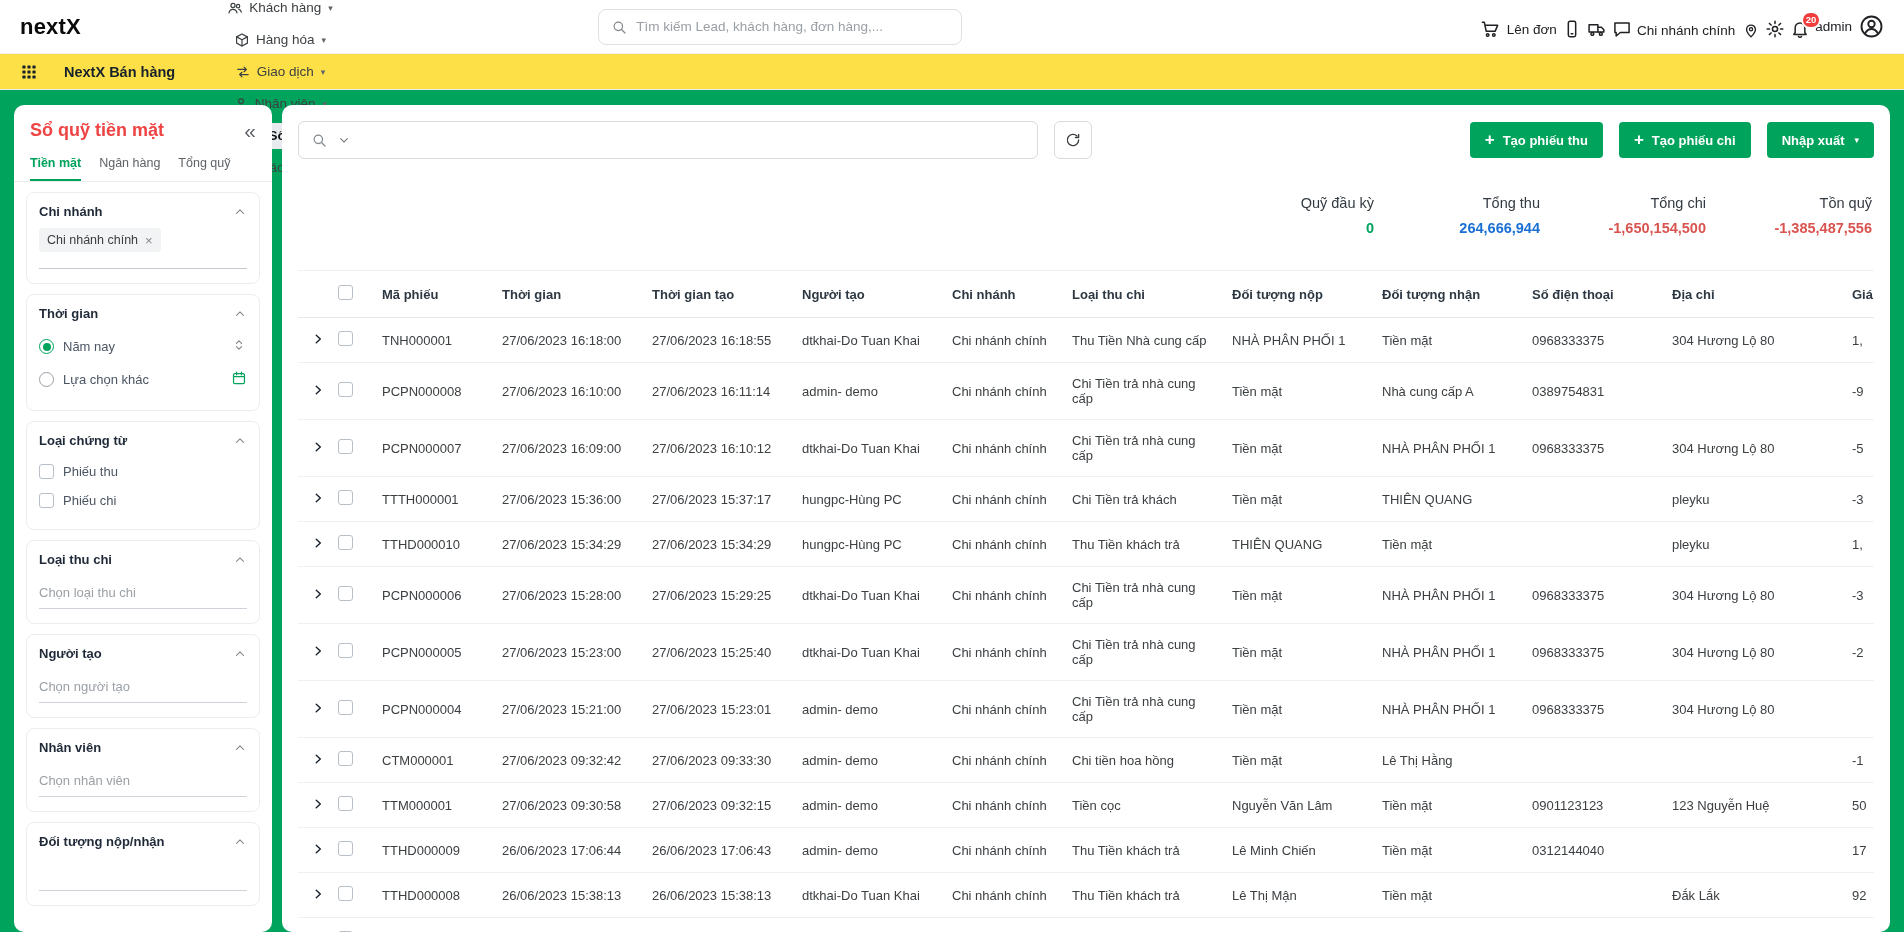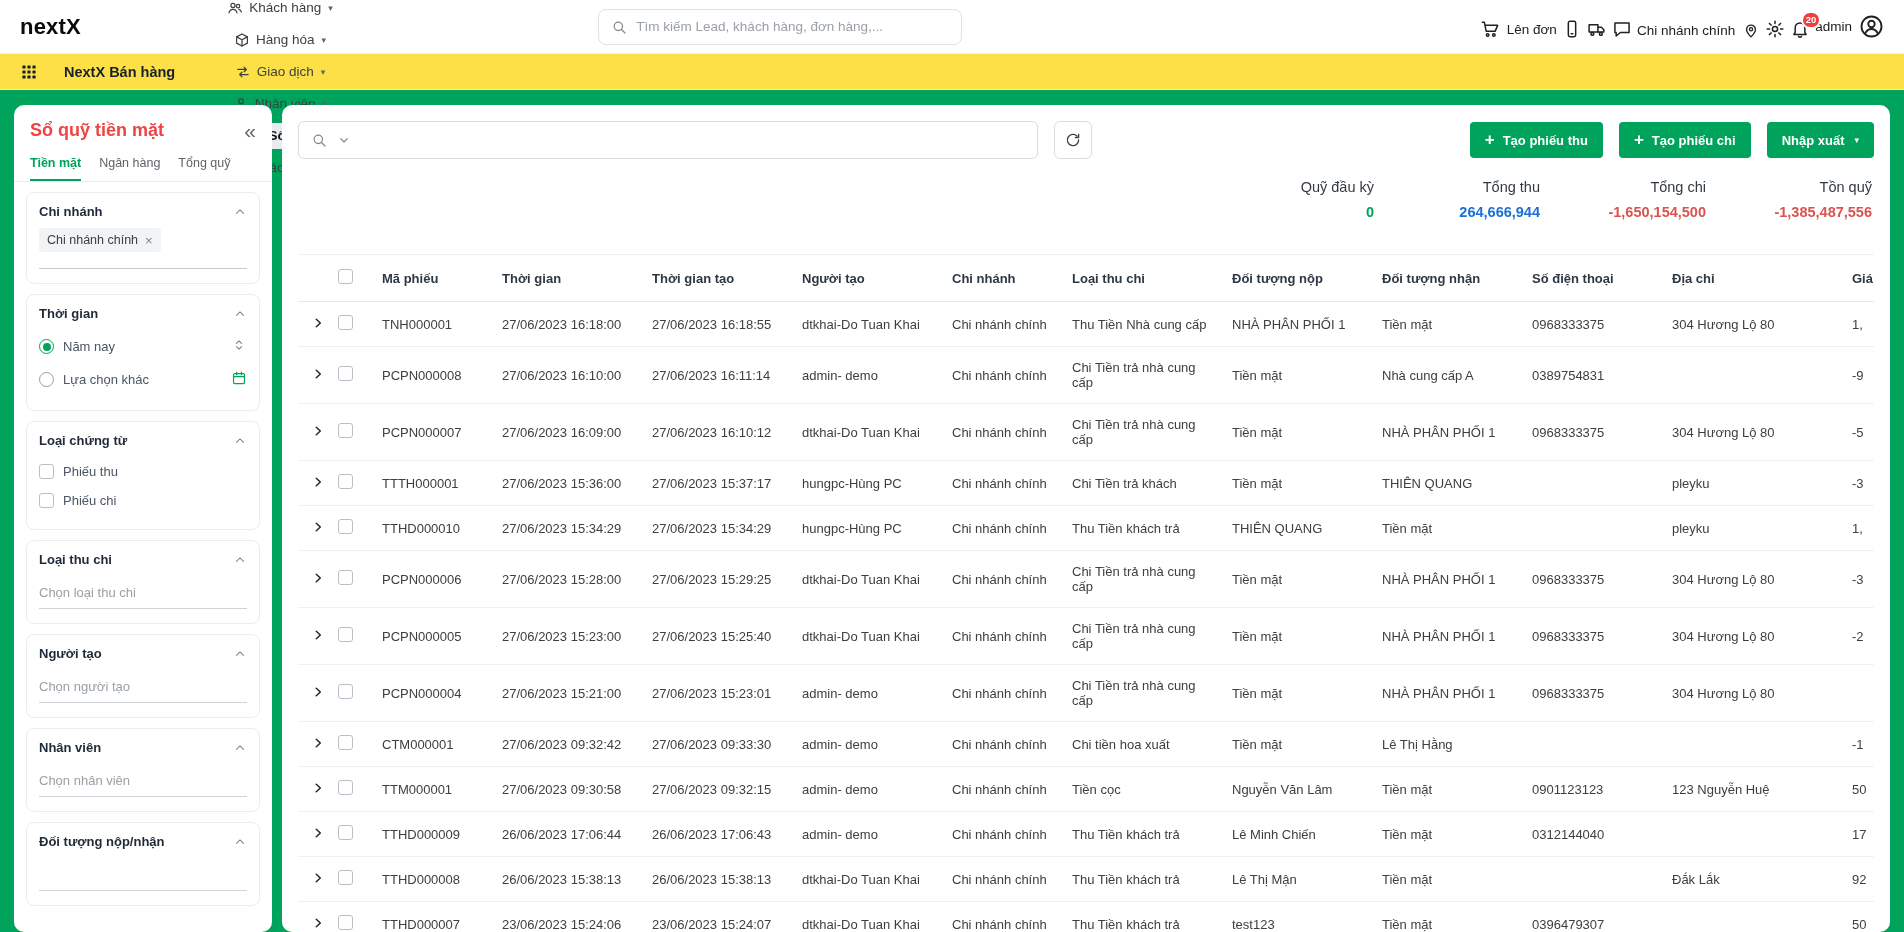--- a/index.html
+++ b/index.html
@@ -68,21 +68,21 @@
   
   .toolbar{display:flex;align-items:center;gap:16px;}
   .search-select{width:740px;height:38px;border:1px solid #d7dce0;border-radius:6px;display:flex;align-items:center;padding:0 12px;gap:9px;background:#fff;cursor:text;}
   .refresh-btn{width:38px;height:38px;border:1px solid #d7dce0;border-radius:6px;display:flex;align-items:center;justify-content:center;color:#3c4043;background:#fff;cursor:pointer;}
   .toolbar-spacer{flex:1;}
   .btn{height:36px;border:none;border-radius:4px;background:#00A35C;color:#fff;font-size:13px;font-weight:700;display:inline-flex;align-items:center;gap:8px;padding:0 15px;cursor:pointer;font-family:inherit;white-space:nowrap;}
   .plus{font-size:17px;font-weight:600;line-height:1;margin-top:-1px;}
   .btn-caret{font-size:9px;color:#fff;margin-left:2px;}
 
   
-  .summary{display:flex;justify-content:flex-end;gap:58px;margin-top:20px;padding-right:2px;}
+  .summary{display:flex;justify-content:flex-end;gap:58px;margin-top:36px;padding-right:2px;}
   .stat{text-align:right;min-width:108px;}
   .stat-label{font-size:14.5px;color:#333a42;}
   .stat-value{margin-top:9px;font-size:14.5px;font-weight:700;}
 
   
   .table-wrap{margin-top:34px;overflow:hidden;width:100%;}
   table{border-collapse:collapse;table-layout:fixed;width:1654px;}
   th{font-size:13px;font-weight:700;color:#2d3843;text-align:left;padding:14px 12px 14px 0;border-top:1px solid #eef0f2;border-bottom:1px solid #e6e9ec;white-space:nowrap;overflow:hidden;}
   td{font-size:13px;color:#3c4043;padding:13px 12px 13px 0;border-bottom:1px solid #eef0f2;vertical-align:middle;overflow:hidden;}
   .c-exp{text-align:center;padding-right:0;}
@@ -643,21 +643,21 @@
                   <svg viewBox="0 0 24 24">
                     <path d="M9 5.5l7 6.5-7 6.5"></path>
                   </svg>
                 </span></td>
               <td class="c-chk"><span class="cbox"></span></td>
               <td>CTM000001</td>
               <td>27/06/2023 09:32:42</td>
               <td>27/06/2023 09:33:30</td>
               <td>admin- demo</td>
               <td>Chi nhánh chính</td>
-              <td>Chi tiền hoa xuất</td>
+              <td>Chi tiền hoa hồng</td>
               <td>Tiền mặt</td>
               <td>Lê Thị Hằng</td>
               <td></td>
               <td></td>
               <td>-1</td>
             </tr>
             <tr>
               <td class="c-exp"><span class="icon i14 dark">
                   <svg viewBox="0 0 24 24">
                     <path d="M9 5.5l7 6.5-7 6.5"></path>

